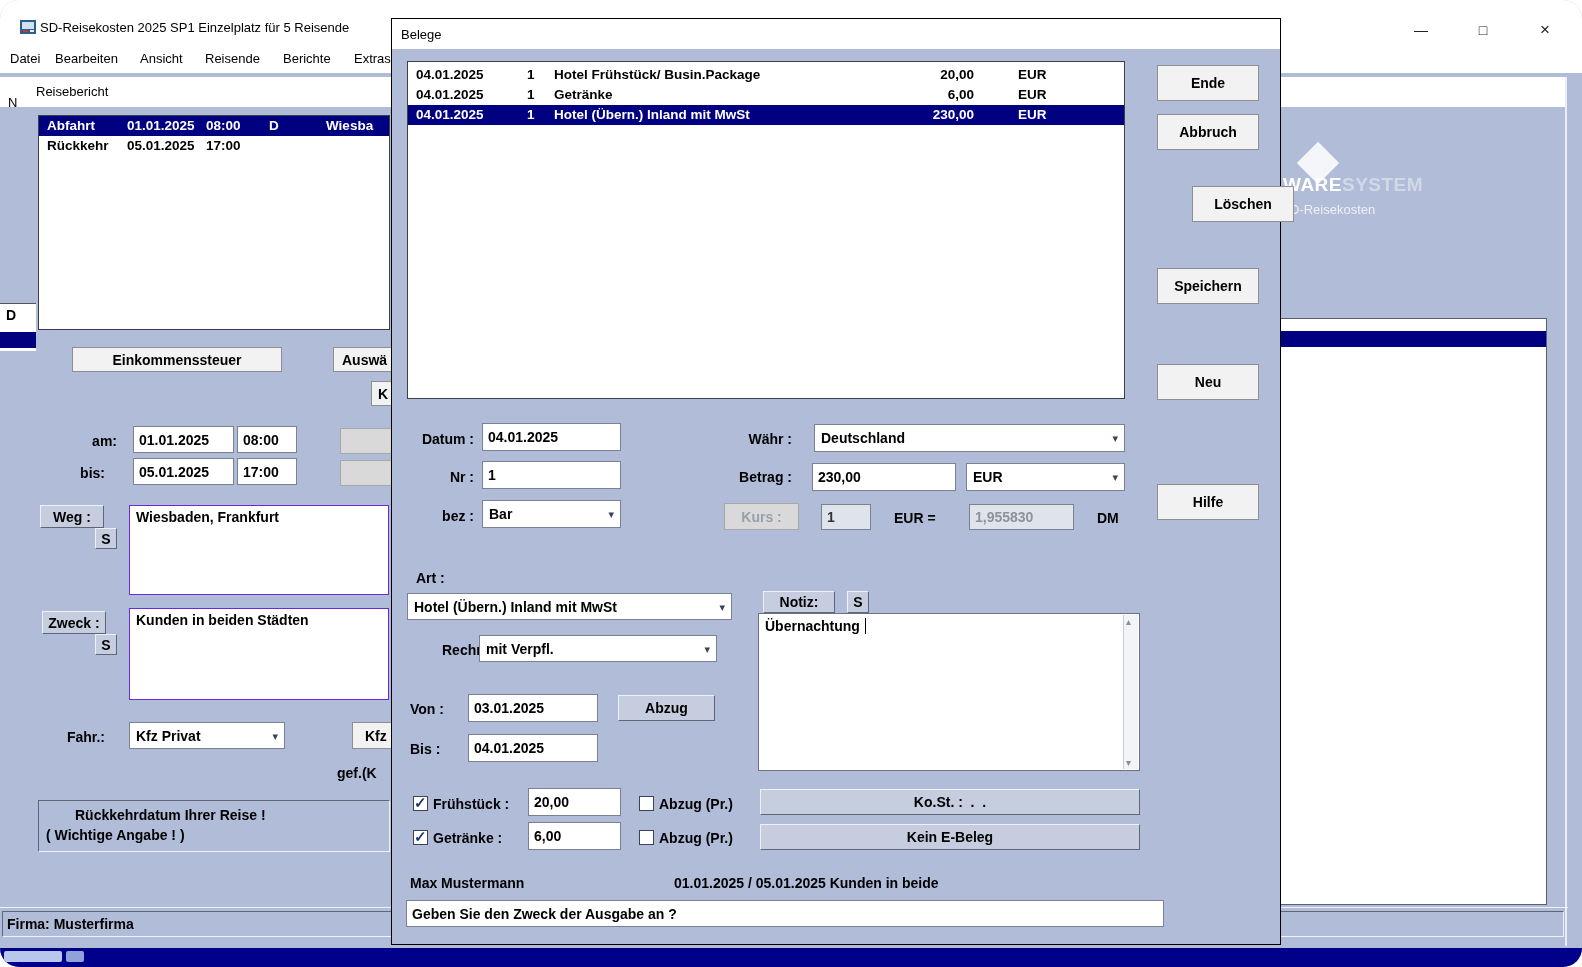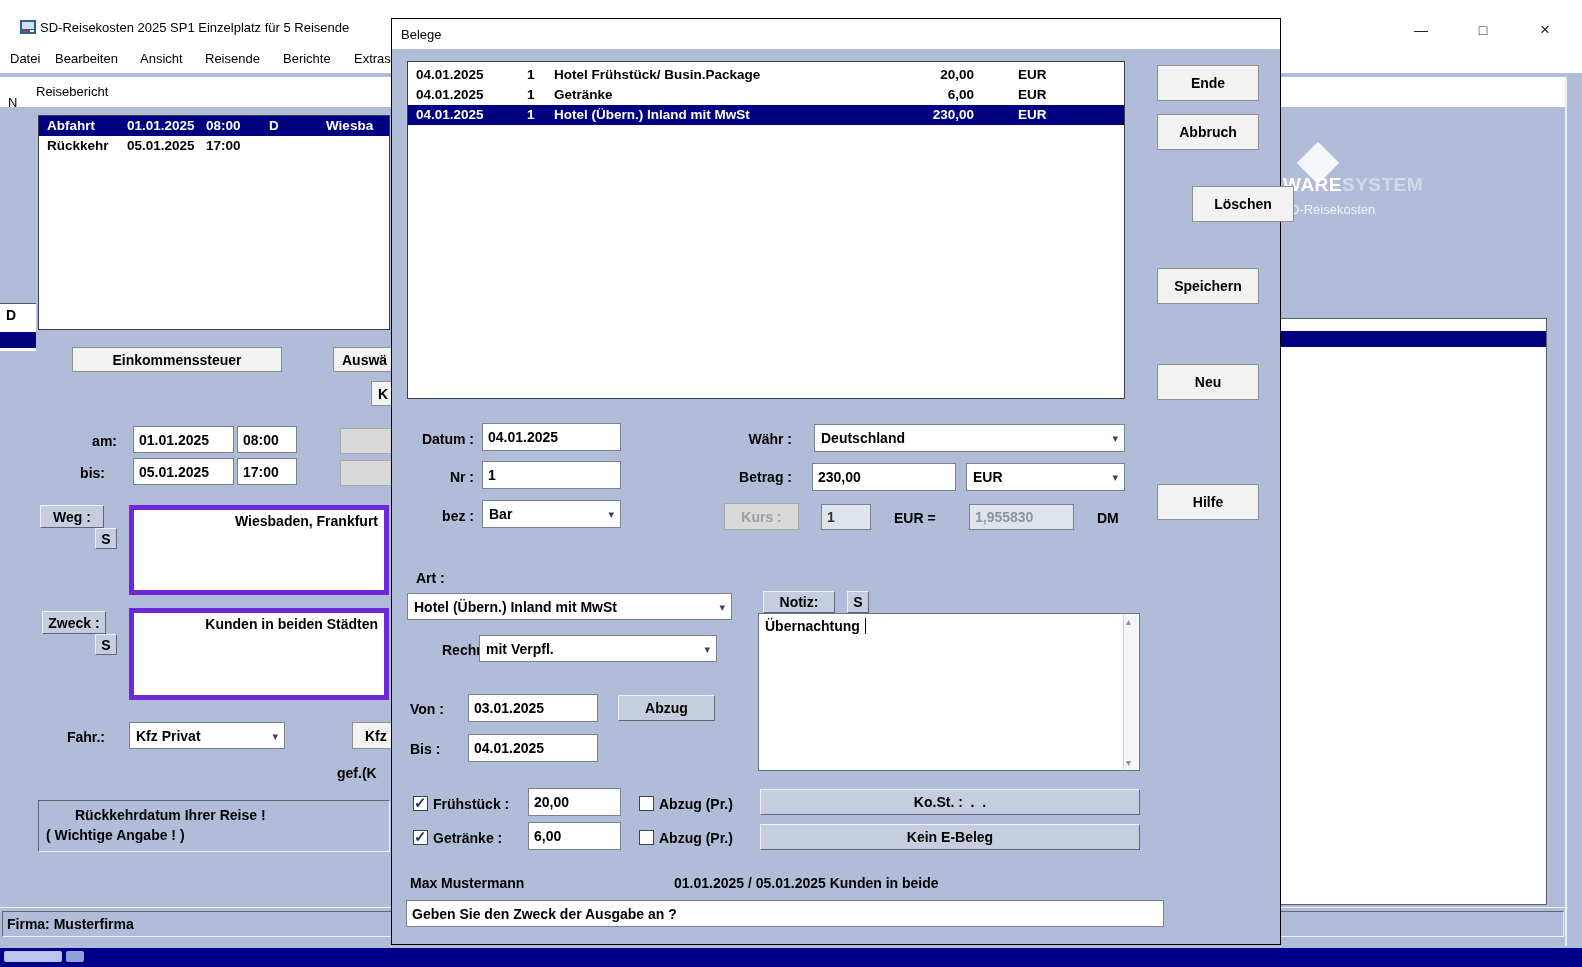--- a/index.html
+++ b/index.html
@@ -1,18 +1,18 @@
 <!DOCTYPE html>
 <html><head>
 <meta charset="utf-8">
 <style>
   * { margin:0; padding:0; box-sizing:border-box; }
   html,body { width:1582px; height:967px; }
   body { font-family:"Liberation Sans", sans-serif; color:#000; }
-  #screen { position:relative; width:1582px; height:967px; background:#b1bcd8; overflow:hidden; }
+  #screen { position:relative; width:1582px; height:967px; background:#b1bcd8; overflow:hidden;border-radius:19px; }
   .abs { position:absolute; }
   .lbl { position:absolute; font-weight:bold; font-size:14px; white-space:pre; line-height:16px; }
   .txt { position:absolute; font-size:13px; white-space:pre; line-height:16px; }
   .input { position:absolute; background:#fff; border:1px solid #7a8292; font-weight:bold; font-size:14px;
            display:flex; align-items:center; padding:0 5px; white-space:pre; overflow:hidden; }
   .input.dis { background:#dfe3ea; }
   .combo { position:absolute; background:#fff; border:1px solid #7a8292; font-weight:bold; font-size:14px;
            display:flex; align-items:center; padding:0 22px 0 6px; white-space:pre; overflow:hidden; }
   .combo .chev { position:absolute; right:6px; top:50%; transform:translateY(-50%); font-size:11px;
                  font-weight:normal; color:#3c4354; }
@@ -28,22 +28,22 @@
   .winbtn { position:absolute; width:46px; height:24px; display:flex; align-items:center; justify-content:center;
             font-size:14px; color:#222; }
   .menu-item { position:absolute; top:49px; font-size:13px; line-height:20px; }
   .listbox { position:absolute; background:#fff; border:1px solid #3a3f4a; overflow:hidden; }
   .lrow { position:relative; height:20px; font-weight:bold; font-size:13.5px; line-height:20px; }
   .lrow span { position:absolute; top:0; white-space:pre; }
   .lrow.sel { background:#000080; color:#fff; }
   .c-date{left:8px} .c-nr{left:119px} .c-text{left:146px}
   .c-amt{left:470px;width:96px;text-align:right} .c-cur{left:610px}
   .t-label{left:8px} .t-date{left:88px} .t-time{left:167px} .t-cty{left:230px} .t-city{left:287px}
-  .tarea { position:absolute; background:#fff; border:5px solid #6d28d9; font-weight:bold; font-size:14px;
-           padding:3px 6px; white-space:pre; overflow:hidden;text-align:right; }
+  .tarea { position:absolute; background:#fff; border:1px solid #6d28d9; font-weight:bold; font-size:14px;
+           padding:3px 6px; white-space:pre; overflow:hidden; }
   .cb { position:absolute; width:15px; height:15px; background:#fff; border:1px solid #3c4354; }
   .cb .check { position:absolute; left:0px; top:-3px; font-size:15px; font-weight:bold; color:#1d3370; }
   .dialog { position:absolute; left:391px; top:18px; width:890px; height:927px; background:#b1bcd8;
             border:1px solid #000; z-index:10; }
   .dlg-title { position:absolute; left:0; top:0; width:100%; height:30px; background:#fff;
                display:flex; align-items:center; padding-left:9px; font-size:13px; }
   .notes-scroll { position:absolute; right:1px; top:1px; bottom:1px; width:15px; background:#f3f4f7;
                   border-left:1px solid #c8ccd6; }
   .sarrow { position:absolute; left:2px; font-size:10px; color:#8a8f99; font-weight:normal; }
   .sarrow.up{top:1px} .sarrow.down{bottom:1px}

